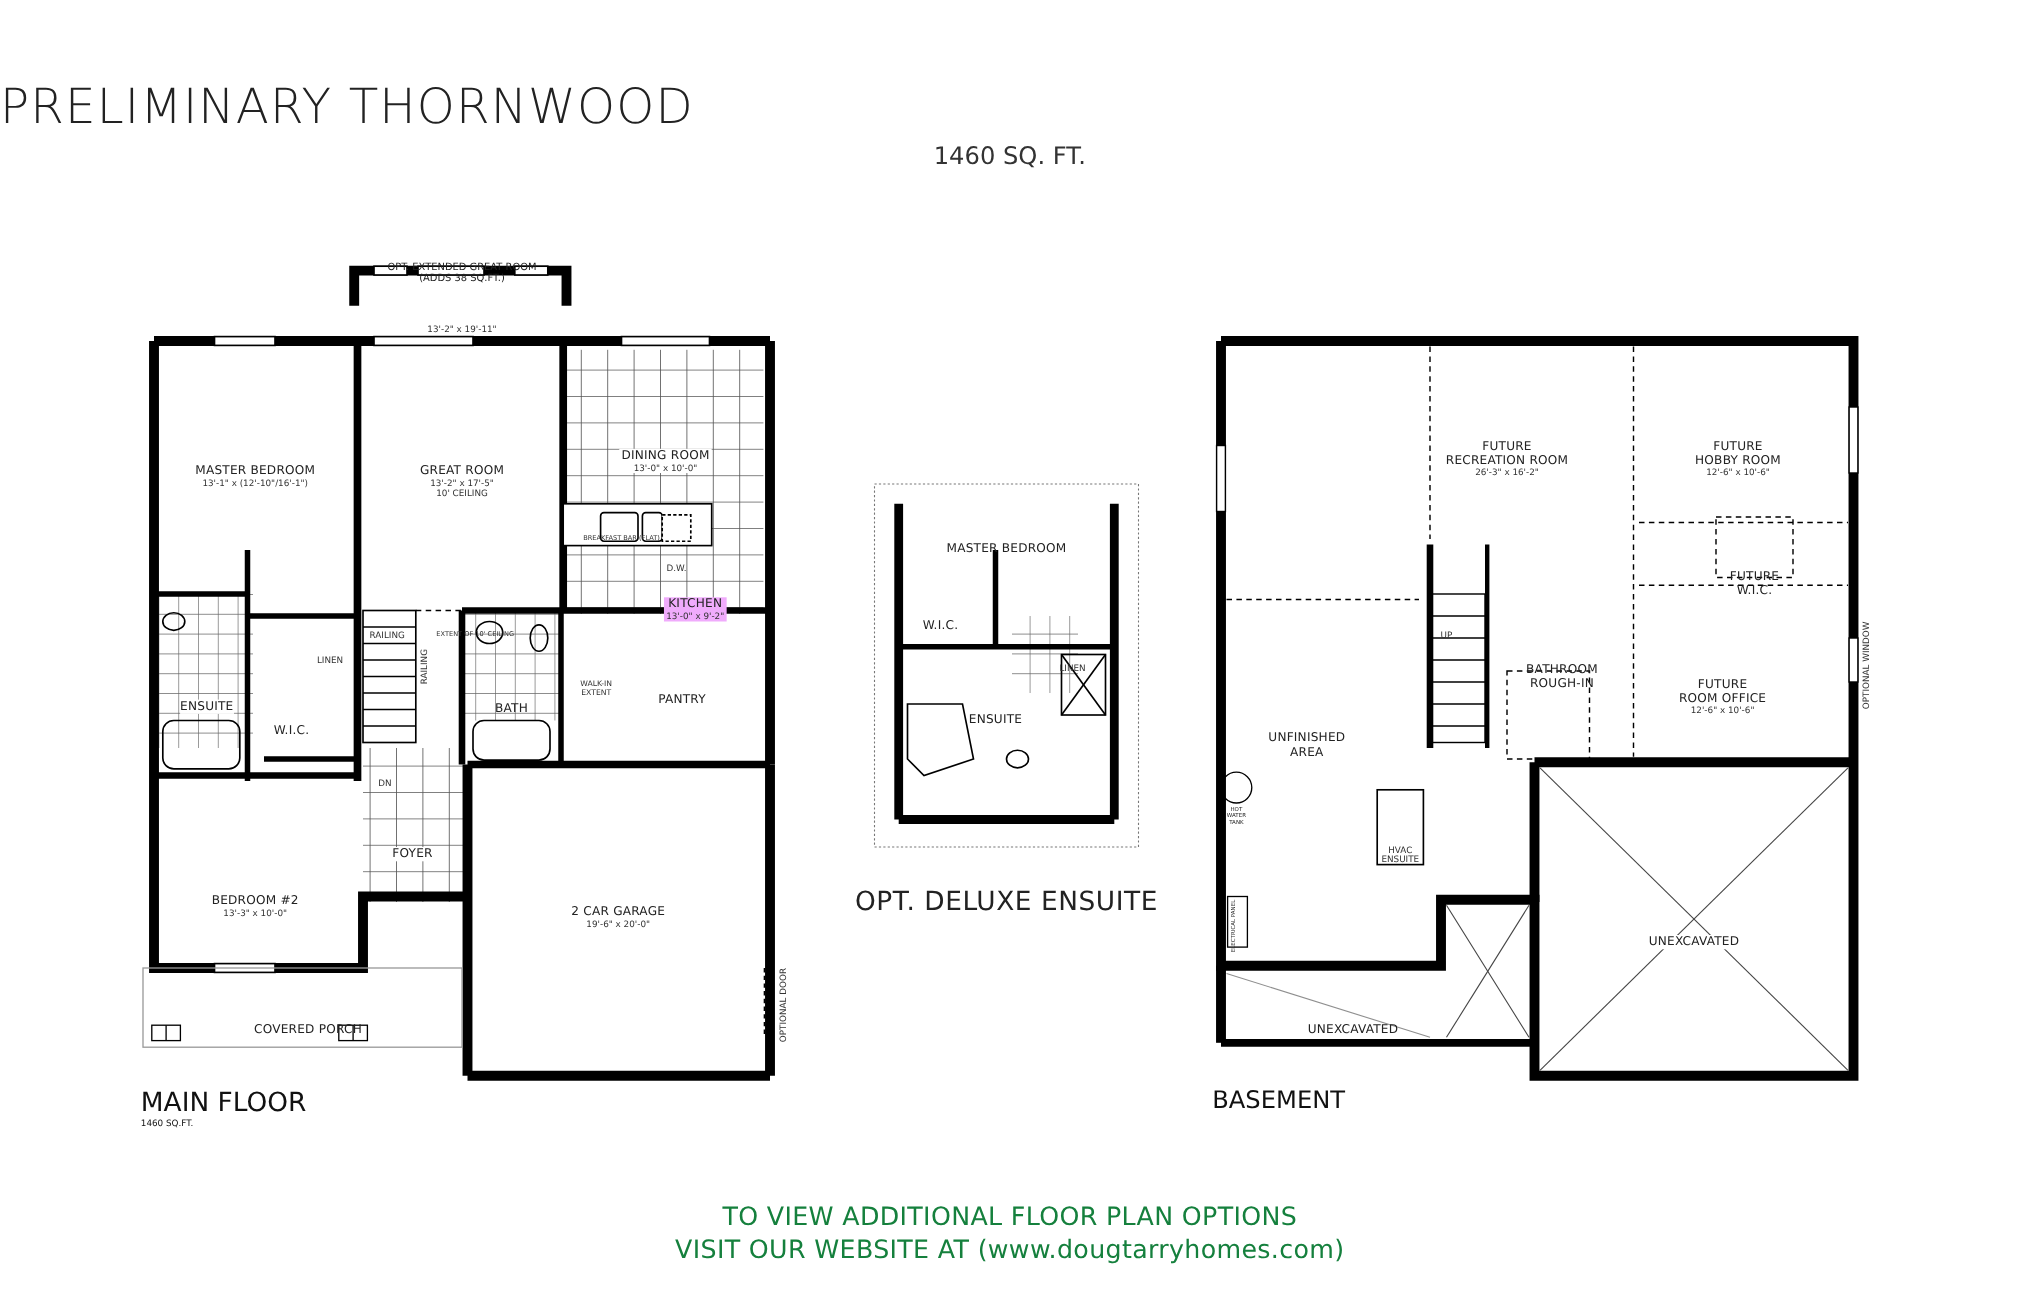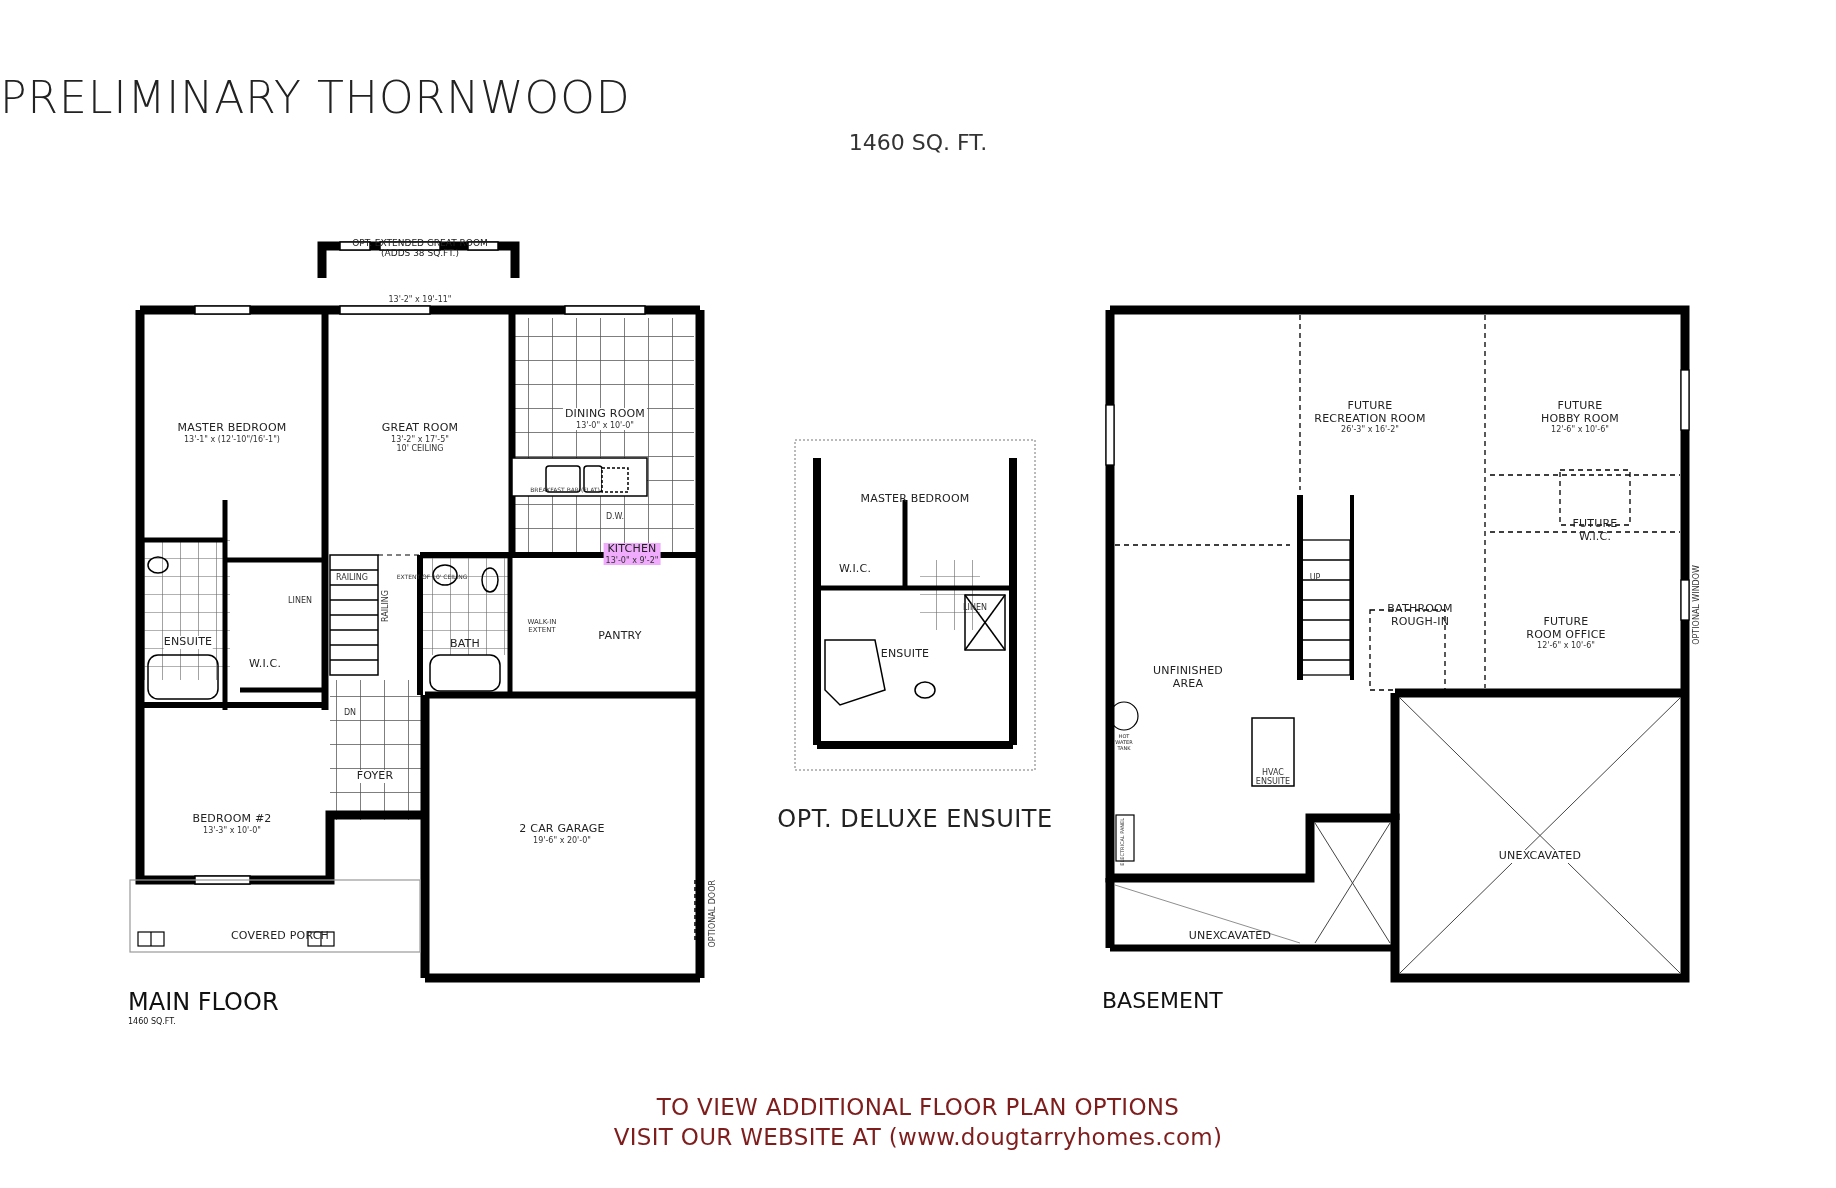--- a/index.html
+++ b/index.html
@@ -5,21 +5,21 @@
     html,body{margin:0;padding:0;background:#fff;}
     body{width:1836px;height:1188px;position:relative;overflow:hidden;font-family:"DejaVu Sans","Liberation Sans",sans-serif;color:#111;}
     .abs{position:absolute;}
     .title{left:0;width:1827px;top:72px;text-align:left;font-size:44px;font-weight:200;letter-spacing:1px;color:#222;font-family:"DejaVu Sans",sans-serif;}
     .subtitle{left:0;width:1836px;top:130px;text-align:center;font-size:22px;color:#333;}
     .lbl{position:absolute;text-align:center;color:#222;line-height:1.15;white-space:nowrap;transform:translateX(-50%);margin-top:28px;}
     .rn{font-size:11px;letter-spacing:.2px;}
     .rd{font-size:8px;color:#333;}
     .big{font-size:24px;letter-spacing:.5px;}
     .small{font-size:9px;}
-    .foot{left:0;width:1836px;text-align:center;font-size:23px;color:#7f1d1d;letter-spacing:.3px;}
+    .foot{left:0;width:1836px;text-align:center;font-size:23px;color:#15803d;letter-spacing:.3px;}
     svg{position:absolute;left:0;top:0;}
     .vert{writing-mode:vertical-rl;transform:rotate(180deg);font-size:8px;color:#333;position:absolute;}
   </style>
 </head>
 <body>
 
 <div class="abs title">PRELIMINARY THORNWOOD</div>
 <div class="abs subtitle">1460 SQ. FT.</div>
 
 <svg width="1836" height="1188">

